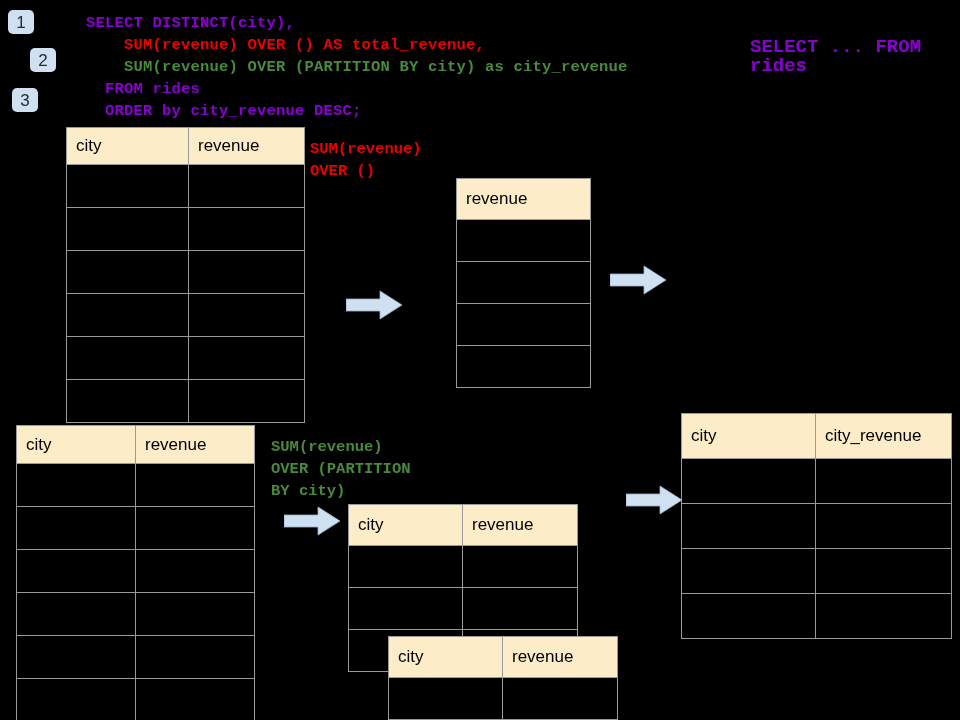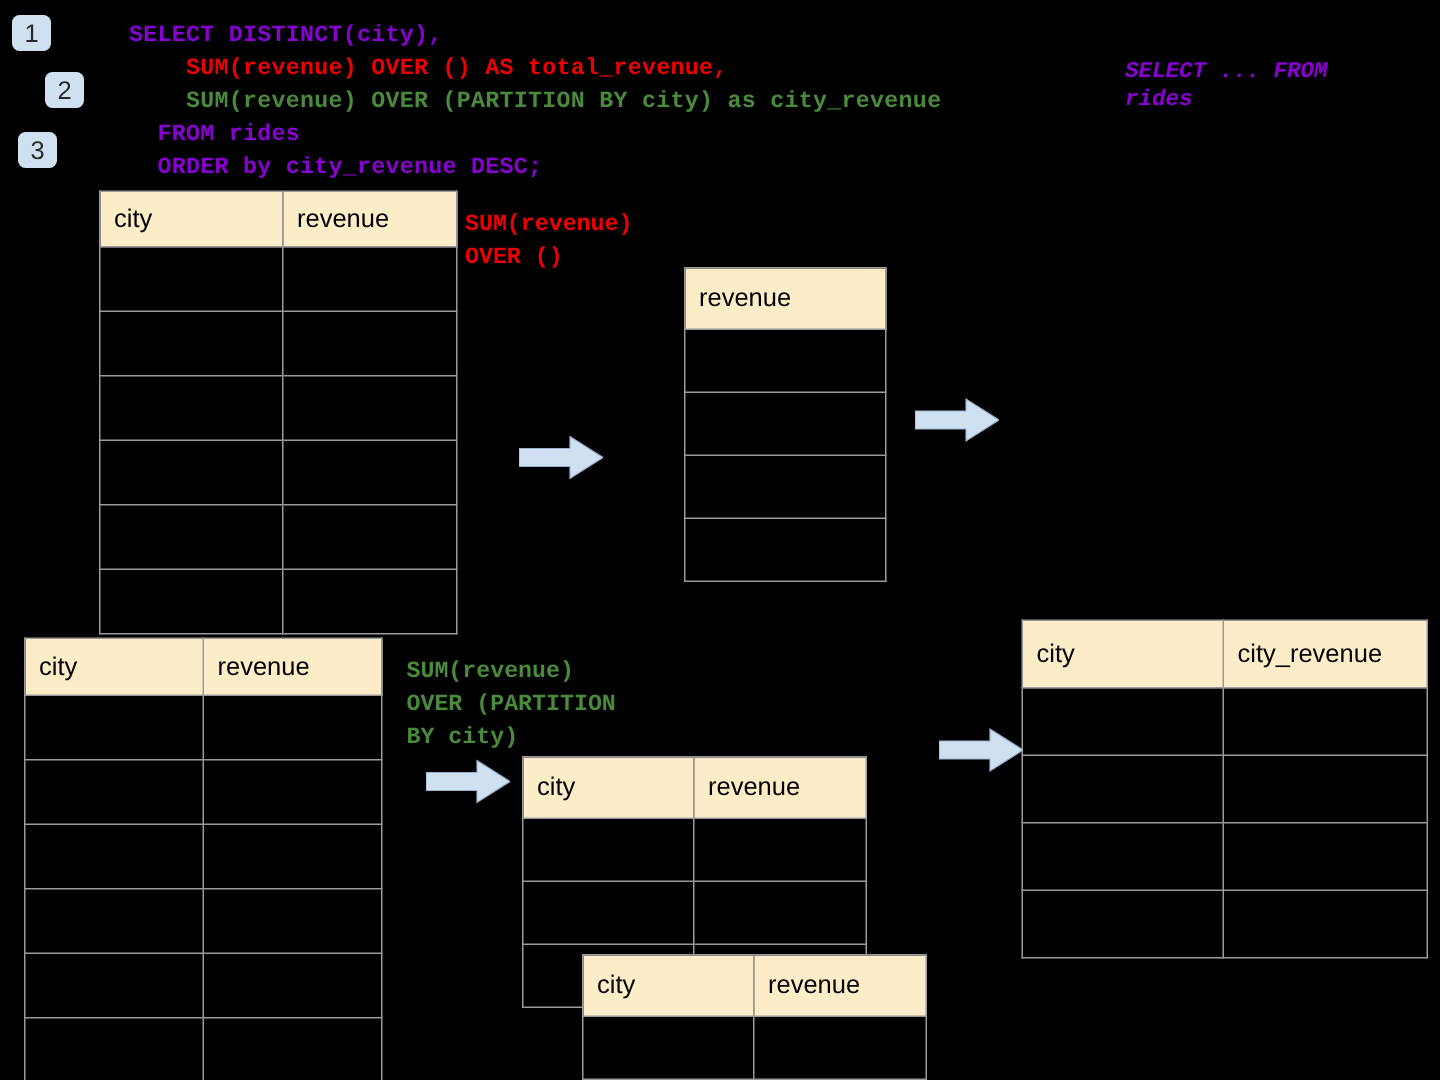--- a/index.html
+++ b/index.html
@@ -48,23 +48,22 @@
 
   
   .annot {
     position: absolute;
     font-family: "Liberation Mono", "DejaVu Sans Mono", monospace;
     font-weight: bold;
     white-space: pre;
     line-height: 22px;
   }
   .annot.small {
-    font-size: 15px;
+    font-size: 19px;
     line-height: 19px;
-    font-style: italic;
   }
   .annot.med { font-size: 15.5px; }
 
   
   .tbl {
     position: absolute;
     border-collapse: collapse;
     table-layout: fixed;
     background: #000000;
   }

